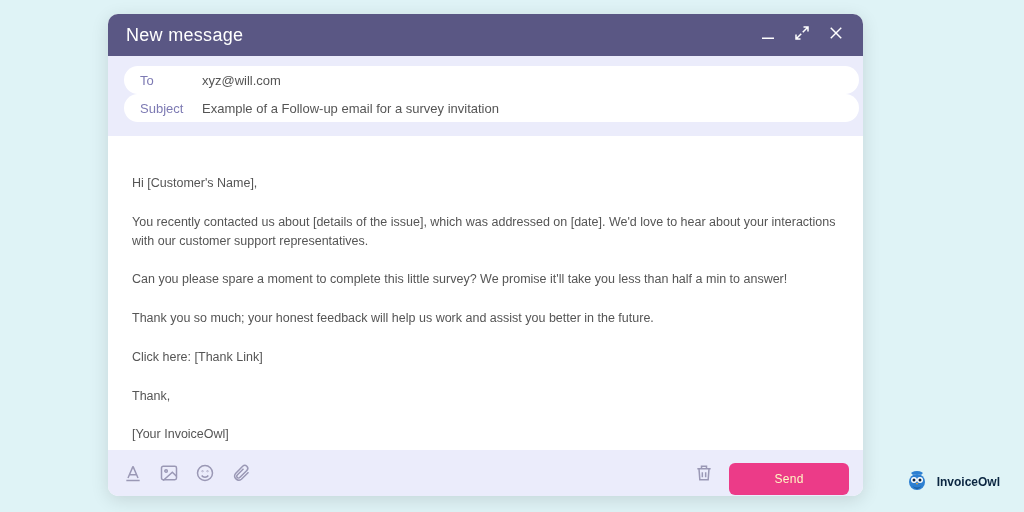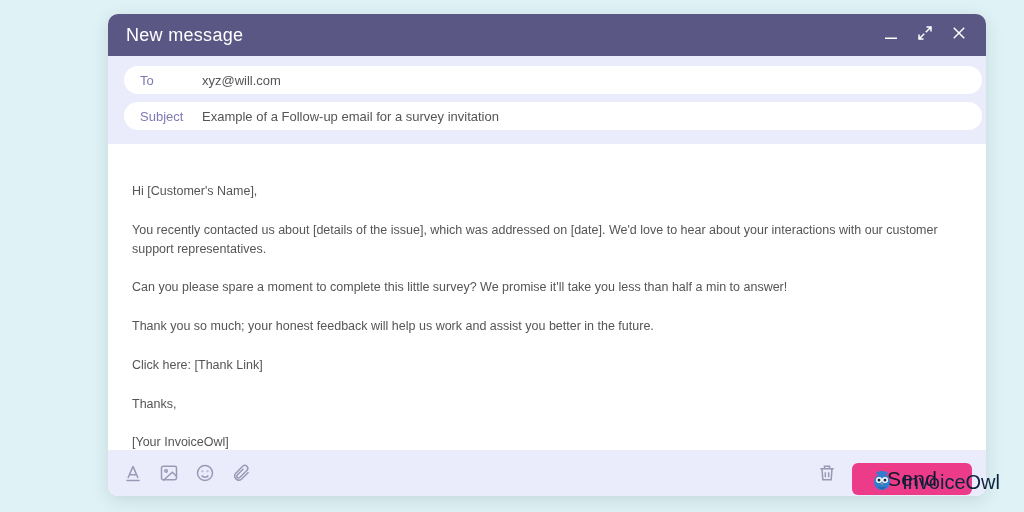--- a/index.html
+++ b/index.html
@@ -7,21 +7,21 @@
       width: 1024px;
       height: 512px;
       background: #dff3f6;
       font-family: -apple-system, BlinkMacSystemFont, "Segoe UI", Arial, sans-serif;
       position: relative;
     }
     .compose-window {
       position: absolute;
       left: 108px;
       top: 14px;
-      width: 878px;
+      width: 755px;
       height: 482px;
       background: #fff;
       border-radius: 10px;
       box-shadow: 0 4px 18px rgba(0,0,0,0.12);
       display: flex;
       flex-direction: column;
       overflow: hidden;
     }
     .titlebar {
       background: #5a5784;
@@ -41,21 +41,20 @@
       display: flex;
       gap: 16px;
       align-items: center;
     }
     .titlebar-icons svg { stroke: #fff; }
     .header-fields {
       background: #ebecfb;
       padding: 10px 4px 14px 16px;
       display: flex;
       flex-direction: column;
-      gap: 8px;
     }
     .field-row {
       display: flex;
       align-items: center;
       background: #fff;
       border-radius: 16px;
       height: 28px;
       padding: 0 16px;
     }
     .field-label {
@@ -90,43 +89,43 @@
       height: 22px;
       display: flex;
       align-items: center;
       justify-content: center;
       cursor: pointer;
     }
     .tool-icon svg { stroke: #9a98b5; }
     .toolbar-spacer { flex: 1; }
     .send-button {
       background: #ec3b88;
-      color: #0f172a;
+      color: #fef9c3;
       border: none;
       height: 32px;
       width: 120px;
       border-radius: 6px;
-      font-size: 21px;
+      font-size: 12px;
       font-weight: 300;
       letter-spacing: 0.3px;
       cursor: pointer;
       margin-top: 12px;
     }
     .brand {
       position: absolute;
       right: 24px;
       bottom: 18px;
       display: flex;
       align-items: center;
       gap: 8px;
     }
     .brand-text {
-      font-size: 20px;
+      font-size: 12px;
       color: #0a2540;
-      font-weight: 400;
+      font-weight: 700;
     }
     .owl {
       width: 24px;
       height: 24px;
     }
   </style>
 </head>
 <body>
 
 <div class="compose-window">
@@ -162,21 +161,21 @@
       <span class="field-value">Example of a Follow-up email for a survey invitation</span>
     </div>
   </div>
 
   <div class="body-area">
     <p>Hi [Customer's Name],</p>
     <p>You recently contacted us about [details of the issue], which was addressed on [date]. We'd love to hear about your interactions with our customer support representatives.</p>
     <p>Can you please spare a moment to complete this little survey? We promise it'll take you less than half a min to answer!</p>
     <p>Thank you so much; your honest feedback will help us work and assist you better in the future.</p>
     <p>Click here: [Thank Link]</p>
-    <p>Thanks,</p>
+    <p>Thank,</p>
     <p>[Your InvoiceOwl]</p>
   </div>
 
   <div class="toolbar">
     <span class="tool-icon">
       <svg width="20" height="20" viewBox="0 0 24 24" fill="none" stroke-width="1.8">
           <path d="M12 4 L6 18 M12 4 L18 18 M8 14 H16"></path>
           <line x1="4" y1="21" x2="20" y2="21"></line>
         </svg>
     </span>

